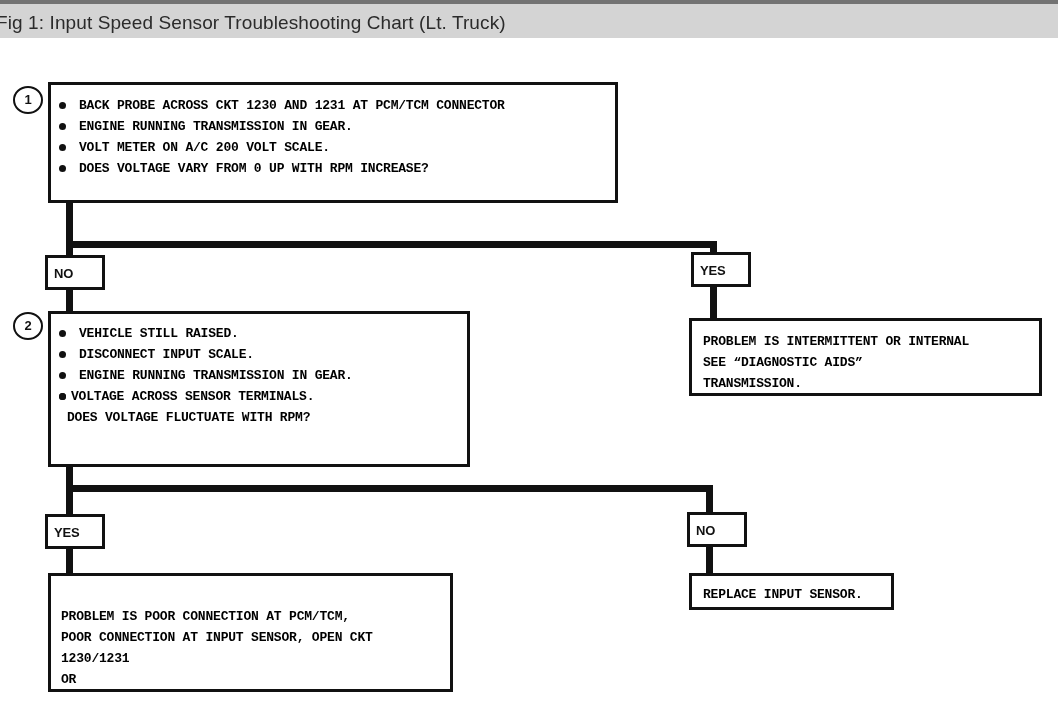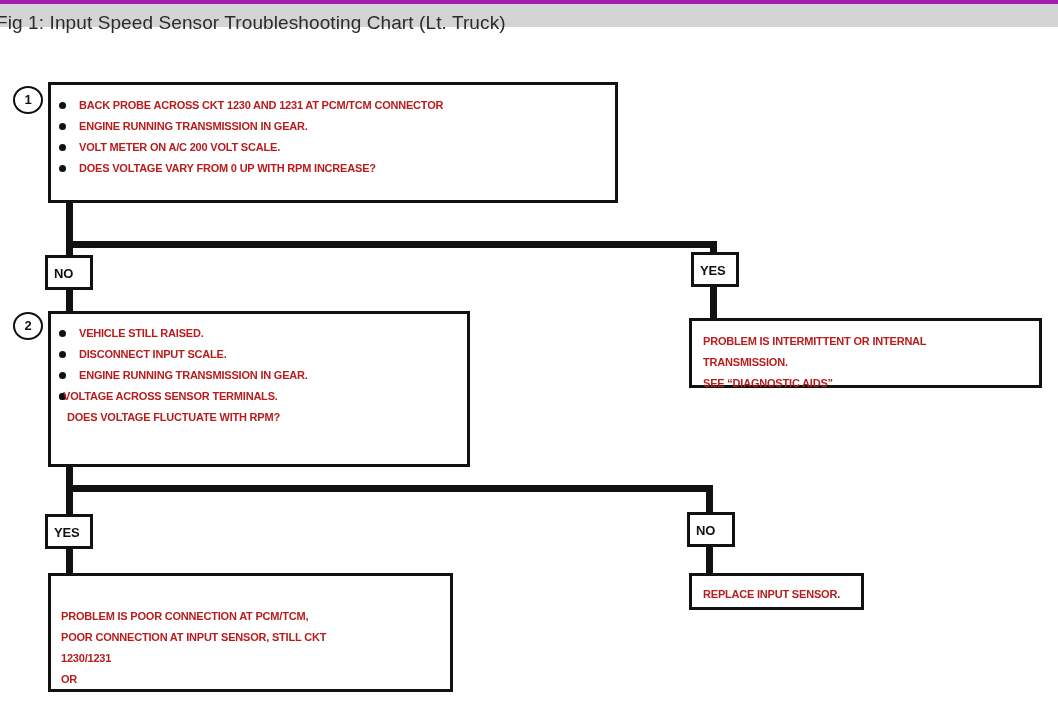--- a/index.html
+++ b/index.html
@@ -15,23 +15,23 @@
     overflow: hidden;
     font-family: "Liberation Sans", sans-serif;
   }
 
   
   #title-bar {
     position: absolute;
     left: 0;
     top: 0;
     width: 1058px;
-    height: 27px;
+    height: 38px;
     background: #d4d4d4;
-    border-top: 4px solid #a21caf;
+    border-top: 4px solid #737373;
     box-sizing: border-box;
   }
   #title-text {
     position: absolute;
     left: -4px;
     top: 8px;
     font-size: 19px;
     color: #2b2b2b;
     font-family: "Liberation Sans", sans-serif;
     letter-spacing: 0.1px;
@@ -50,24 +50,24 @@
 
   
   .node-box {
     position: absolute;
     box-sizing: border-box;
     background: #ffffff;
     border: 3px solid #111111;
     z-index: 3;
   }
   .node-inner {
-    font-family: Liberation Sans, sans-serif;
+    font-family: Liberation Mono, monospace;
     font-weight: bold;
-    font-size: 11px;
-    color: #b91c1c;
+    font-size: 13px;
+    color: #000000;
     letter-spacing: -0.2px;
     line-height: 21px;
   }
 
   
   .bullet-list {
     list-style: none;
     margin: 0;
     padding: 0;
   }
@@ -97,21 +97,21 @@
   .plain-lines div {
     white-space: nowrap;
   }
 
   
   .label-box {
     position: absolute;
     box-sizing: border-box;
     background: #ffffff;
     border: 3px solid #111111;
-    width: 48px;
+    width: 60px;
     height: 35px;
     z-index: 5;
   }
   .label-box span {
     display: block;
     font-family: "Liberation Sans", sans-serif;
     font-weight: bold;
     font-size: 13px;
     color: #111111;
     padding: 8px 0 0 6px;
@@ -200,51 +200,51 @@
   </div>
   <div class="node-box" style="left:48px; top:44px; width:570px; height:121px;">
     <ul class="bullet-list node-inner" style="padding-top:10px;">
       <li><span class="bullet"></span><span>BACK PROBE ACROSS CKT 1230 AND 1231 AT PCM/TCM CONNECTOR</span></li>
       <li><span class="bullet"></span><span>ENGINE RUNNING TRANSMISSION IN GEAR.</span></li>
       <li><span class="bullet"></span><span>VOLT METER ON A/C 200 VOLT SCALE.</span></li>
       <li><span class="bullet"></span><span>DOES VOLTAGE VARY FROM 0 UP WITH RPM INCREASE?</span></li>
     </ul>
   </div>
 
-  <div class="node-box" style="left:689px; top:280px; width:353px; height:70px;">
+  <div class="node-box" style="left:689px; top:280px; width:353px; height:78px;">
     <div class="plain-lines node-inner" style="padding:10px 0 0 11px;">
       <div>PROBLEM IS INTERMITTENT OR INTERNAL</div>
+      <div>SEE “DIAGNOSTIC AIDS”</div>
       <div>TRANSMISSION.</div>
-      <div>SEE “DIAGNOSTIC AIDS”</div>
     </div>
   </div>
 
   <div class="step-circle" style="left:13px; top:274px;">
     <span>2</span>
   </div>
   <div class="node-box" style="left:48px; top:273px; width:422px; height:156px;">
     <ul class="bullet-list node-inner" style="padding-top:9px;">
       <li><span class="bullet"></span><span>VEHICLE STILL RAISED.</span></li>
       <li><span class="bullet"></span><span>DISCONNECT INPUT SCALE.</span></li>
       <li><span class="bullet"></span><span>ENGINE RUNNING TRANSMISSION IN GEAR.</span></li>
       <li><span class="bullet"></span></li>
       <li><span class="bullet"></span></li>
-      <li class="cont-line" style="padding-left:12px;"><span>VOLTAGE ACROSS SENSOR TERMINALS.</span></li>
+      <li class="cont-line" style="padding-left:20px;"><span>VOLTAGE ACROSS SENSOR TERMINALS.</span></li>
       <li class="cont-line" style="padding-left:16px;"><span>DOES VOLTAGE FLUCTUATE WITH RPM?</span></li>
     </ul>
   </div>
 
   <div class="node-box" style="left:48px; top:535px; width:405px; height:119px;">
     <div class="plain-lines node-inner" style="padding:10px 0 0 10px;margin-top:20px;">
       <div>PROBLEM IS POOR CONNECTION AT PCM/TCM,</div>
-      <div>POOR CONNECTION AT INPUT SENSOR, STILL CKT</div>
+      <div>POOR CONNECTION AT INPUT SENSOR, OPEN CKT</div>
       <div>1230/1231</div>
       <div>OR</div>
     </div>
   </div>
 
-  <div class="node-box" style="left:689px; top:535px; width:175px; height:37px;">
+  <div class="node-box" style="left:689px; top:535px; width:205px; height:37px;">
     <div class="plain-lines node-inner" style="padding:8px 0 0 11px;">
       <div>REPLACE INPUT SENSOR.</div>
     </div>
   </div>
 
 </div>
 
 </body></html>

